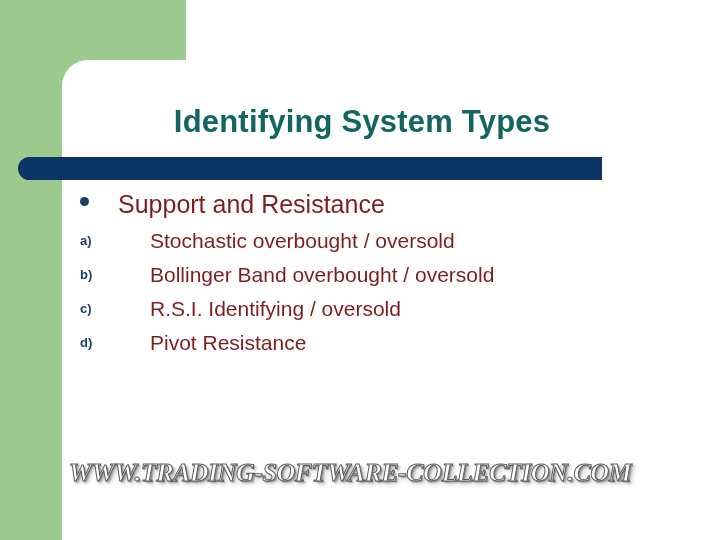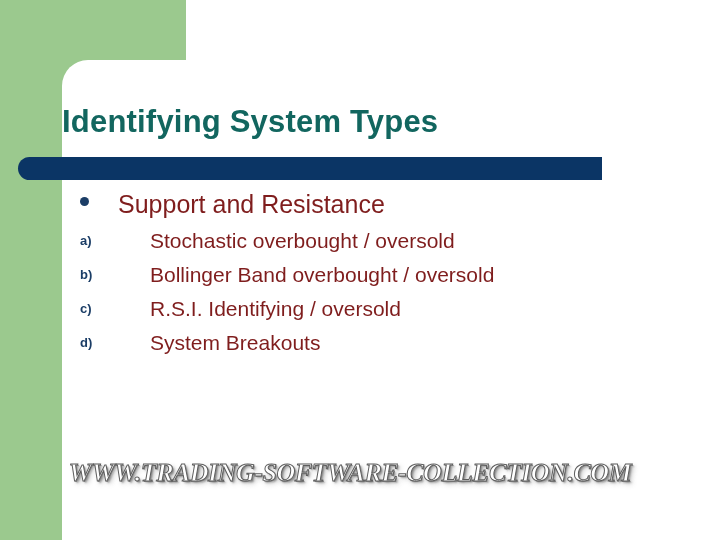--- a/index.html
+++ b/index.html
@@ -45,21 +45,21 @@
     background: #ffffff;
     border-top-left-radius: 26px;
   }
 
   
   .slide-title {
     position: absolute;
     left: 62px;
     top: 104px;
     width: 600px;
-    text-align: left;
+    text-align: center;
     color: #12665f;
     font-size: 31px;
     font-weight: bold;
     letter-spacing: 0.2px;
     white-space: nowrap;
   }
 
   
   .title-rule {
     position: absolute;
@@ -171,20 +171,20 @@
       <div class="row-text">Bollinger Band overbought / oversold</div>
     </div>
 
     <div class="list-row row-sub">
       <div class="marker">c)</div>
       <div class="row-text">R.S.I. Identifying / oversold</div>
     </div>
 
     <div class="list-row row-sub">
       <div class="marker">d)</div>
-      <div class="row-text">System Breakouts</div>
+      <div class="row-text">Pivot Resistance</div>
     </div>
 
   </div>
 
   <div class="watermark">WWW.TRADING-SOFTWARE-COLLECTION.COM</div>
 
 </div>
 
 </body></html>

